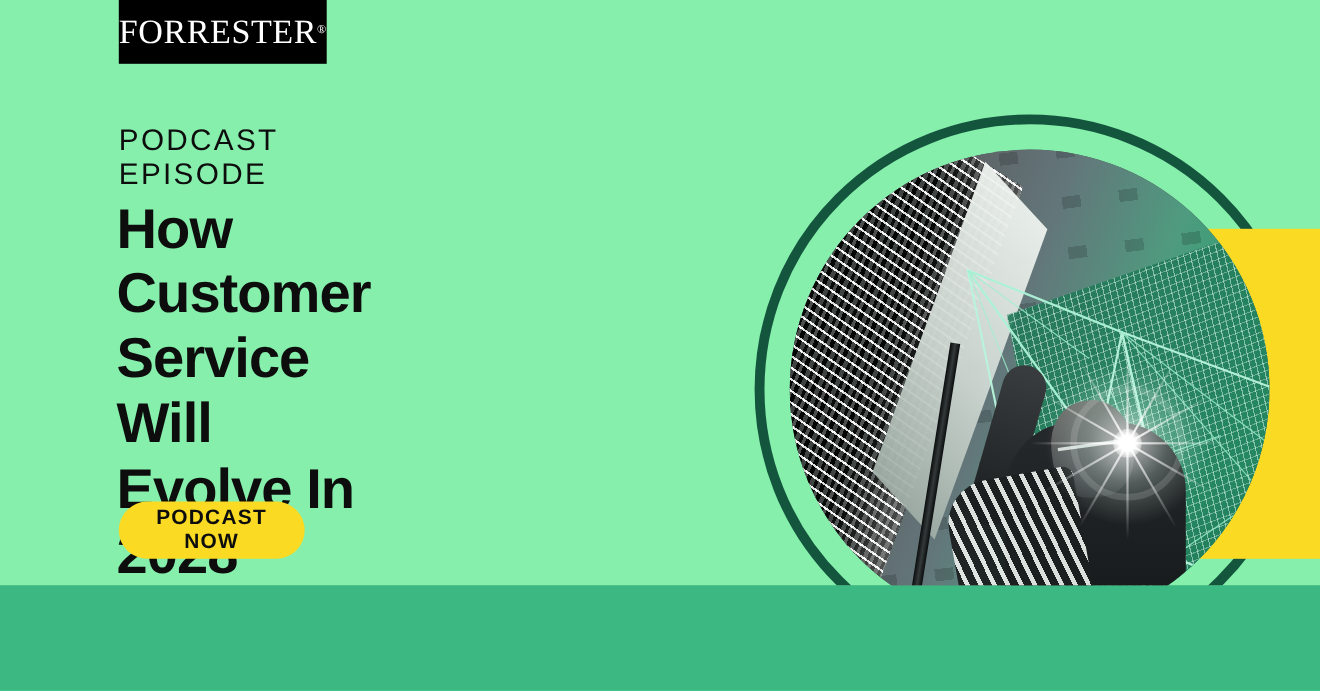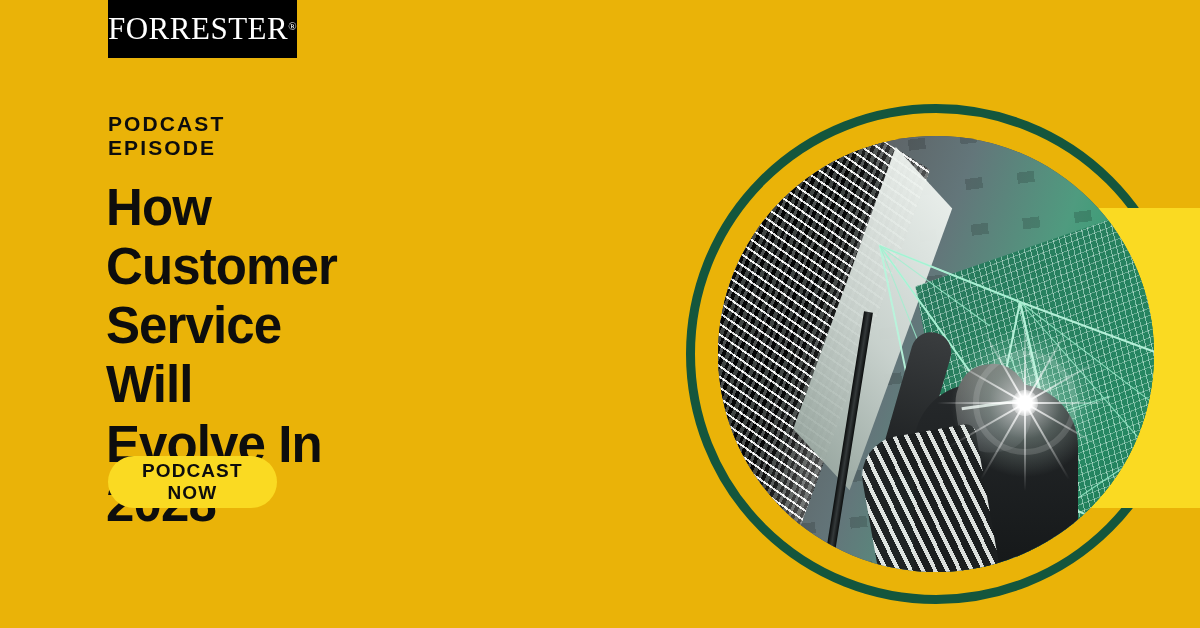--- a/index.html
+++ b/index.html
@@ -7,22 +7,22 @@
   body {
     font-family:"Liberation Sans", sans-serif;
     background:#3cb882;
     overflow:hidden;
     position:relative;
   }
 
   #canvas {
     position:relative;
     width:1200px;
-    height:628px;
-    background:#eab308;
+    height:532px;
+    background:#86efac;
     overflow:hidden;
   }
 
   
   .art { position:absolute; inset:0; overflow:hidden; }
 
   
   .ring {
     position:absolute;
     left:686px; top:104px;
@@ -242,22 +242,22 @@
     font-weight:400;
     letter-spacing:.5px;
     white-space:nowrap;
   }
   .logo-text .cap { font-size:31px; }
   .logo-reg { font-size:11px; vertical-align:super; }
 
   .eyebrow {
     position:absolute;
     left:108px; top:112px;
-    font-size:21px;
-    font-weight:bold;
+    font-size:27px;
+    font-weight:normal;
     letter-spacing:2.1px;
     color:#0d0d0d;
   }
 
   .headline {
     position:absolute;
     left:106px; top:178px;
     font-size:51px;
     font-weight:bold;
     line-height:1.16;

